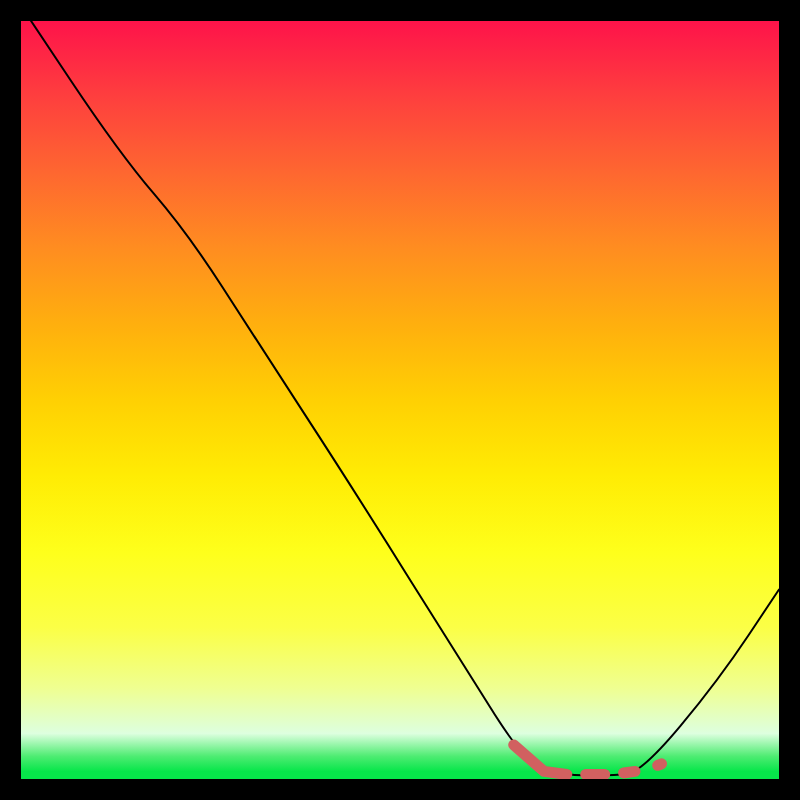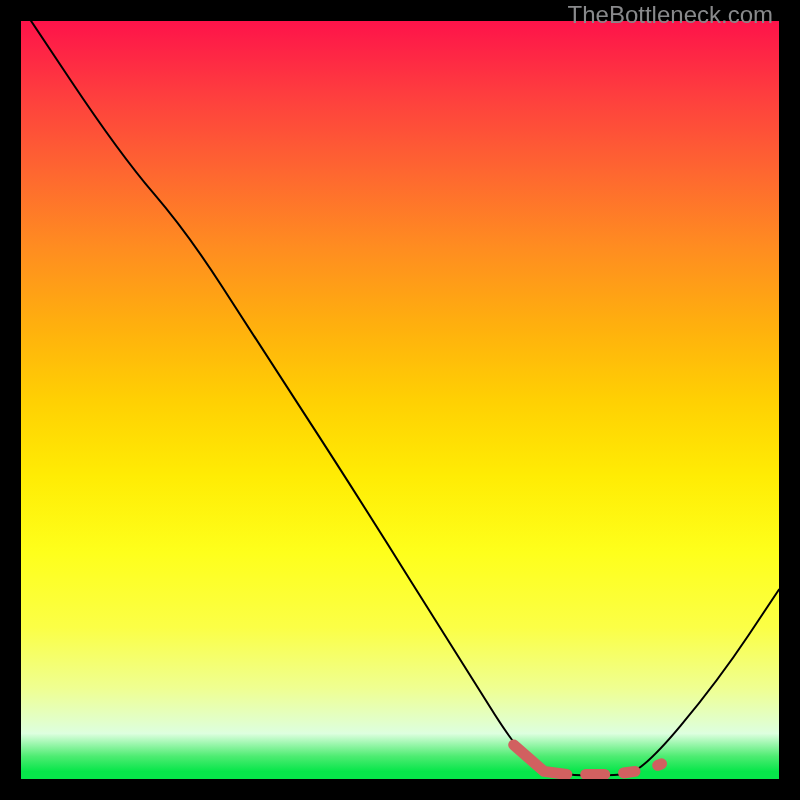--- a/index.html
+++ b/index.html
@@ -104,14 +104,13 @@
           <path d="M 636.72 744.356 L 640.51 742.84 " fill="none" stroke="#d16060" stroke-width="11" stroke-linecap="round" stroke-linejoin="round"></path>
         </g>
     </svg>
   </div>
 
   <div class="border-top"></div>
   <div class="border-bottom"></div>
   <div class="border-left"></div>
   <div class="border-right"></div>
 
-  <div class="watermark">TheBottleneck.com</div>
 </div>
 
 </body></html>

